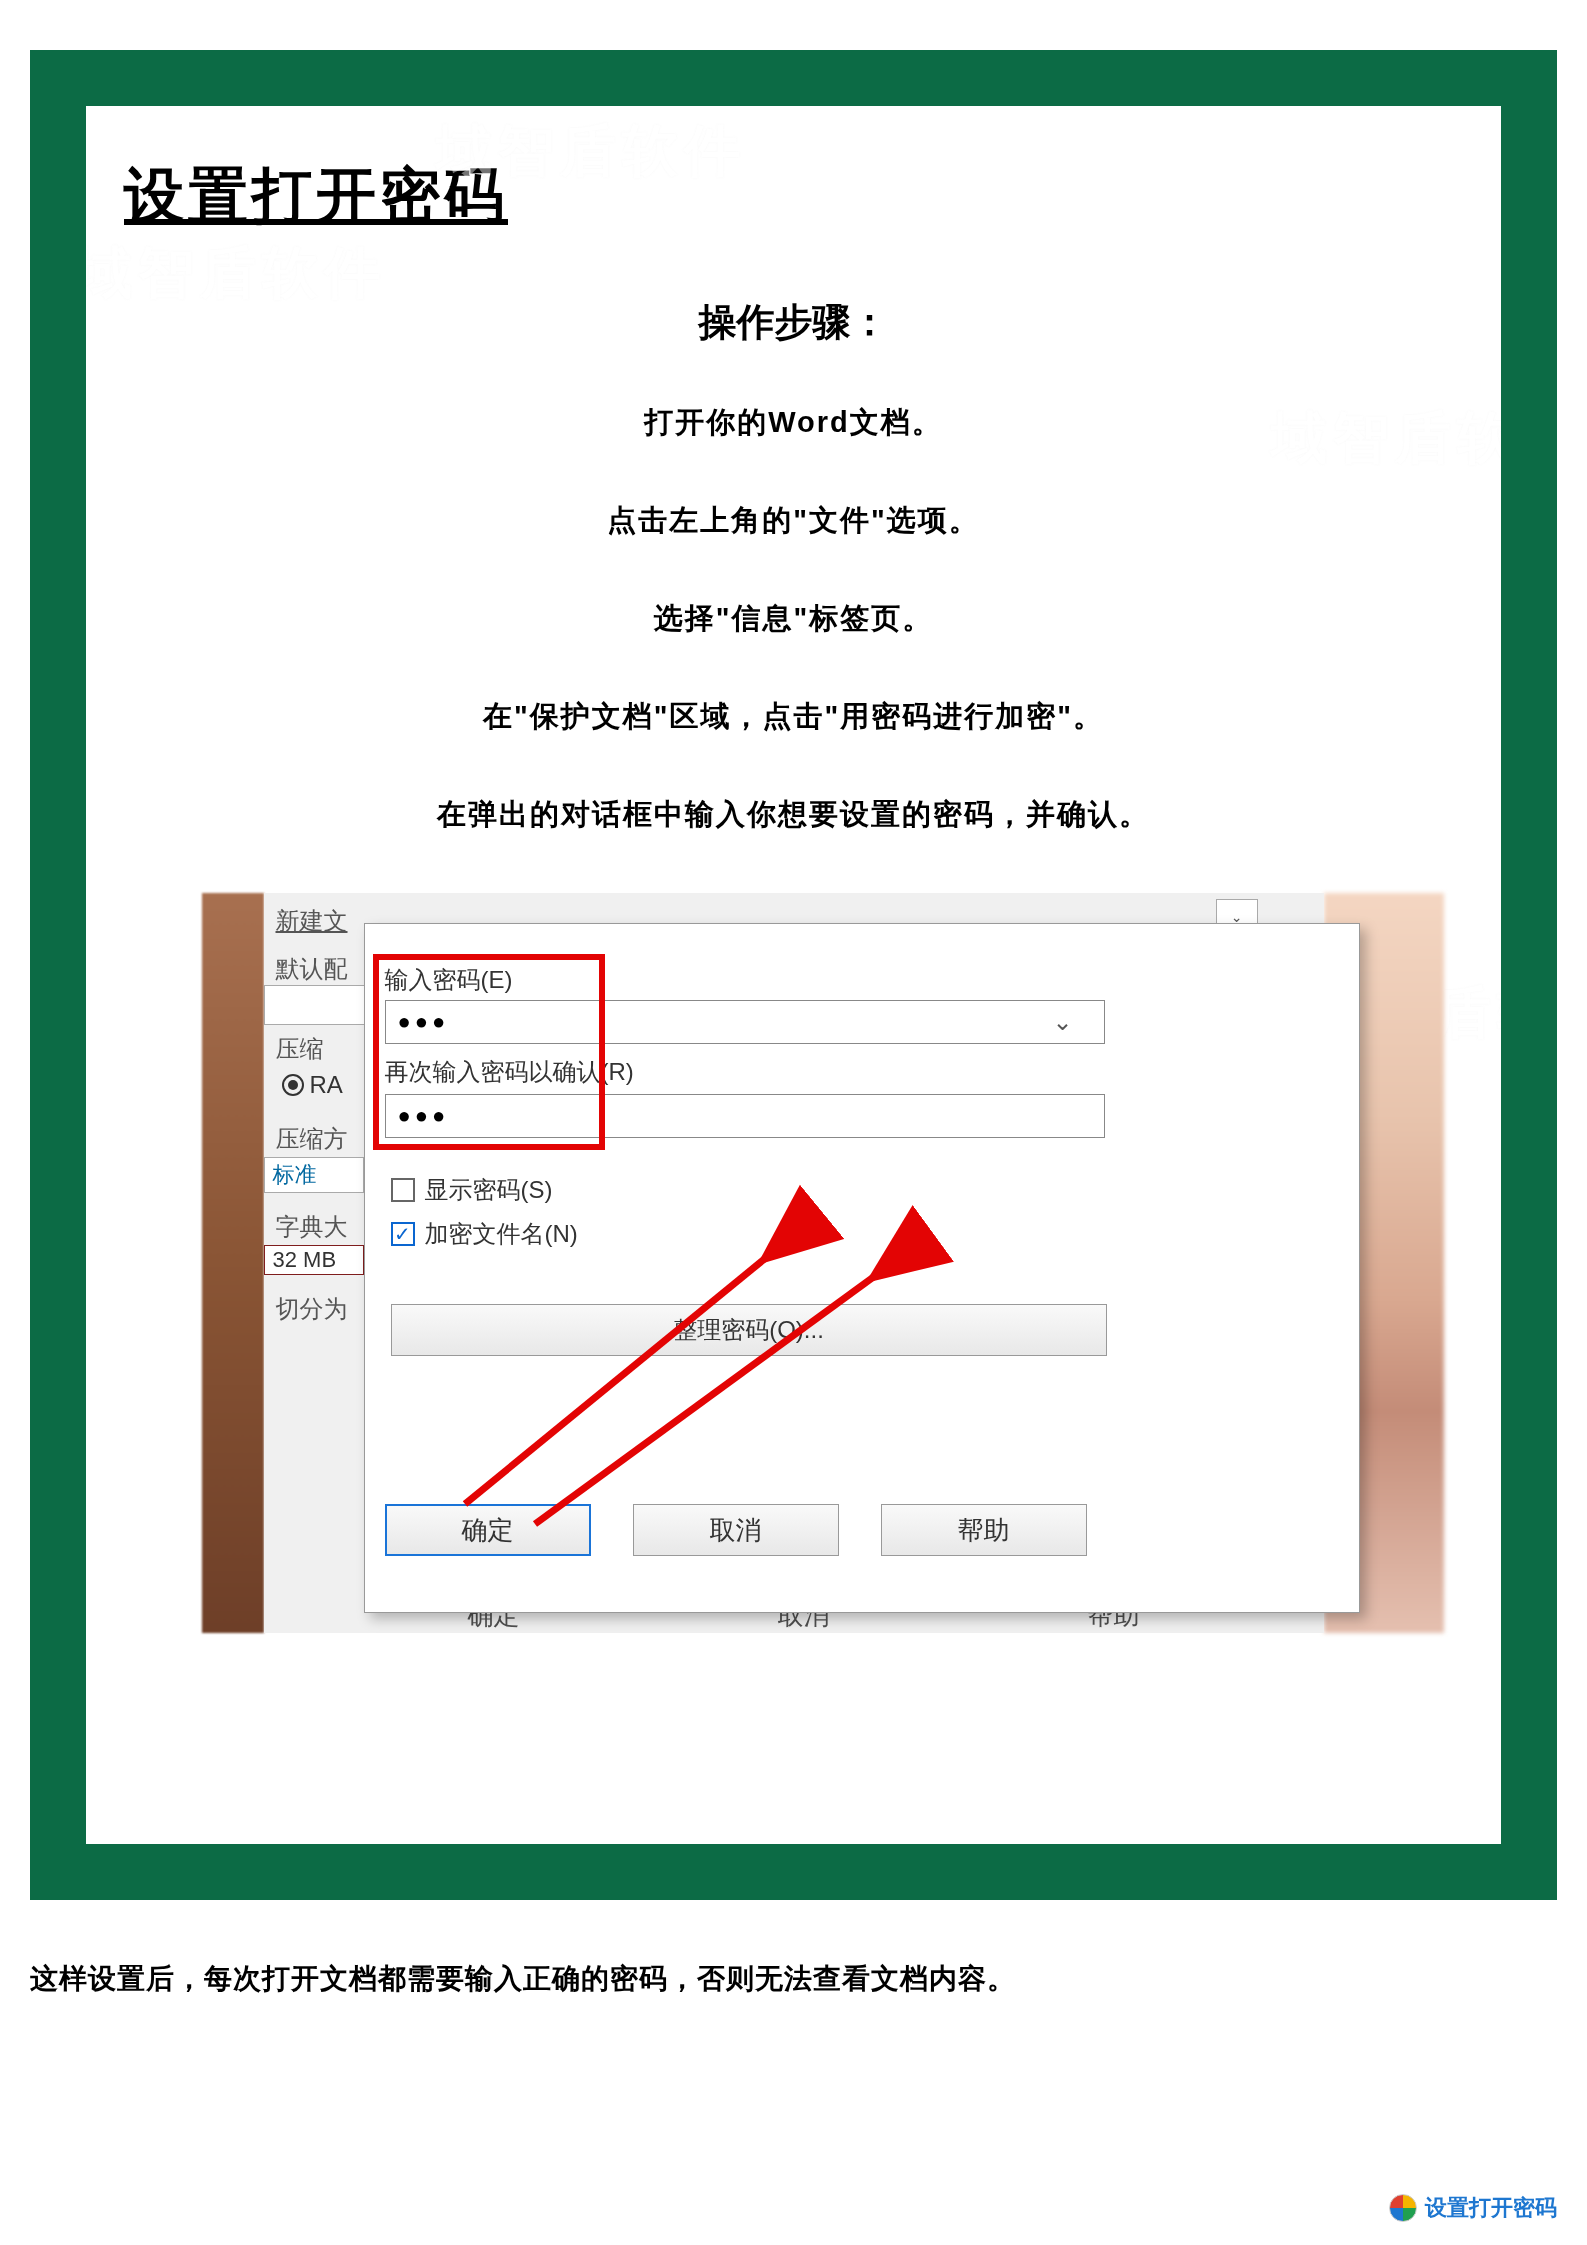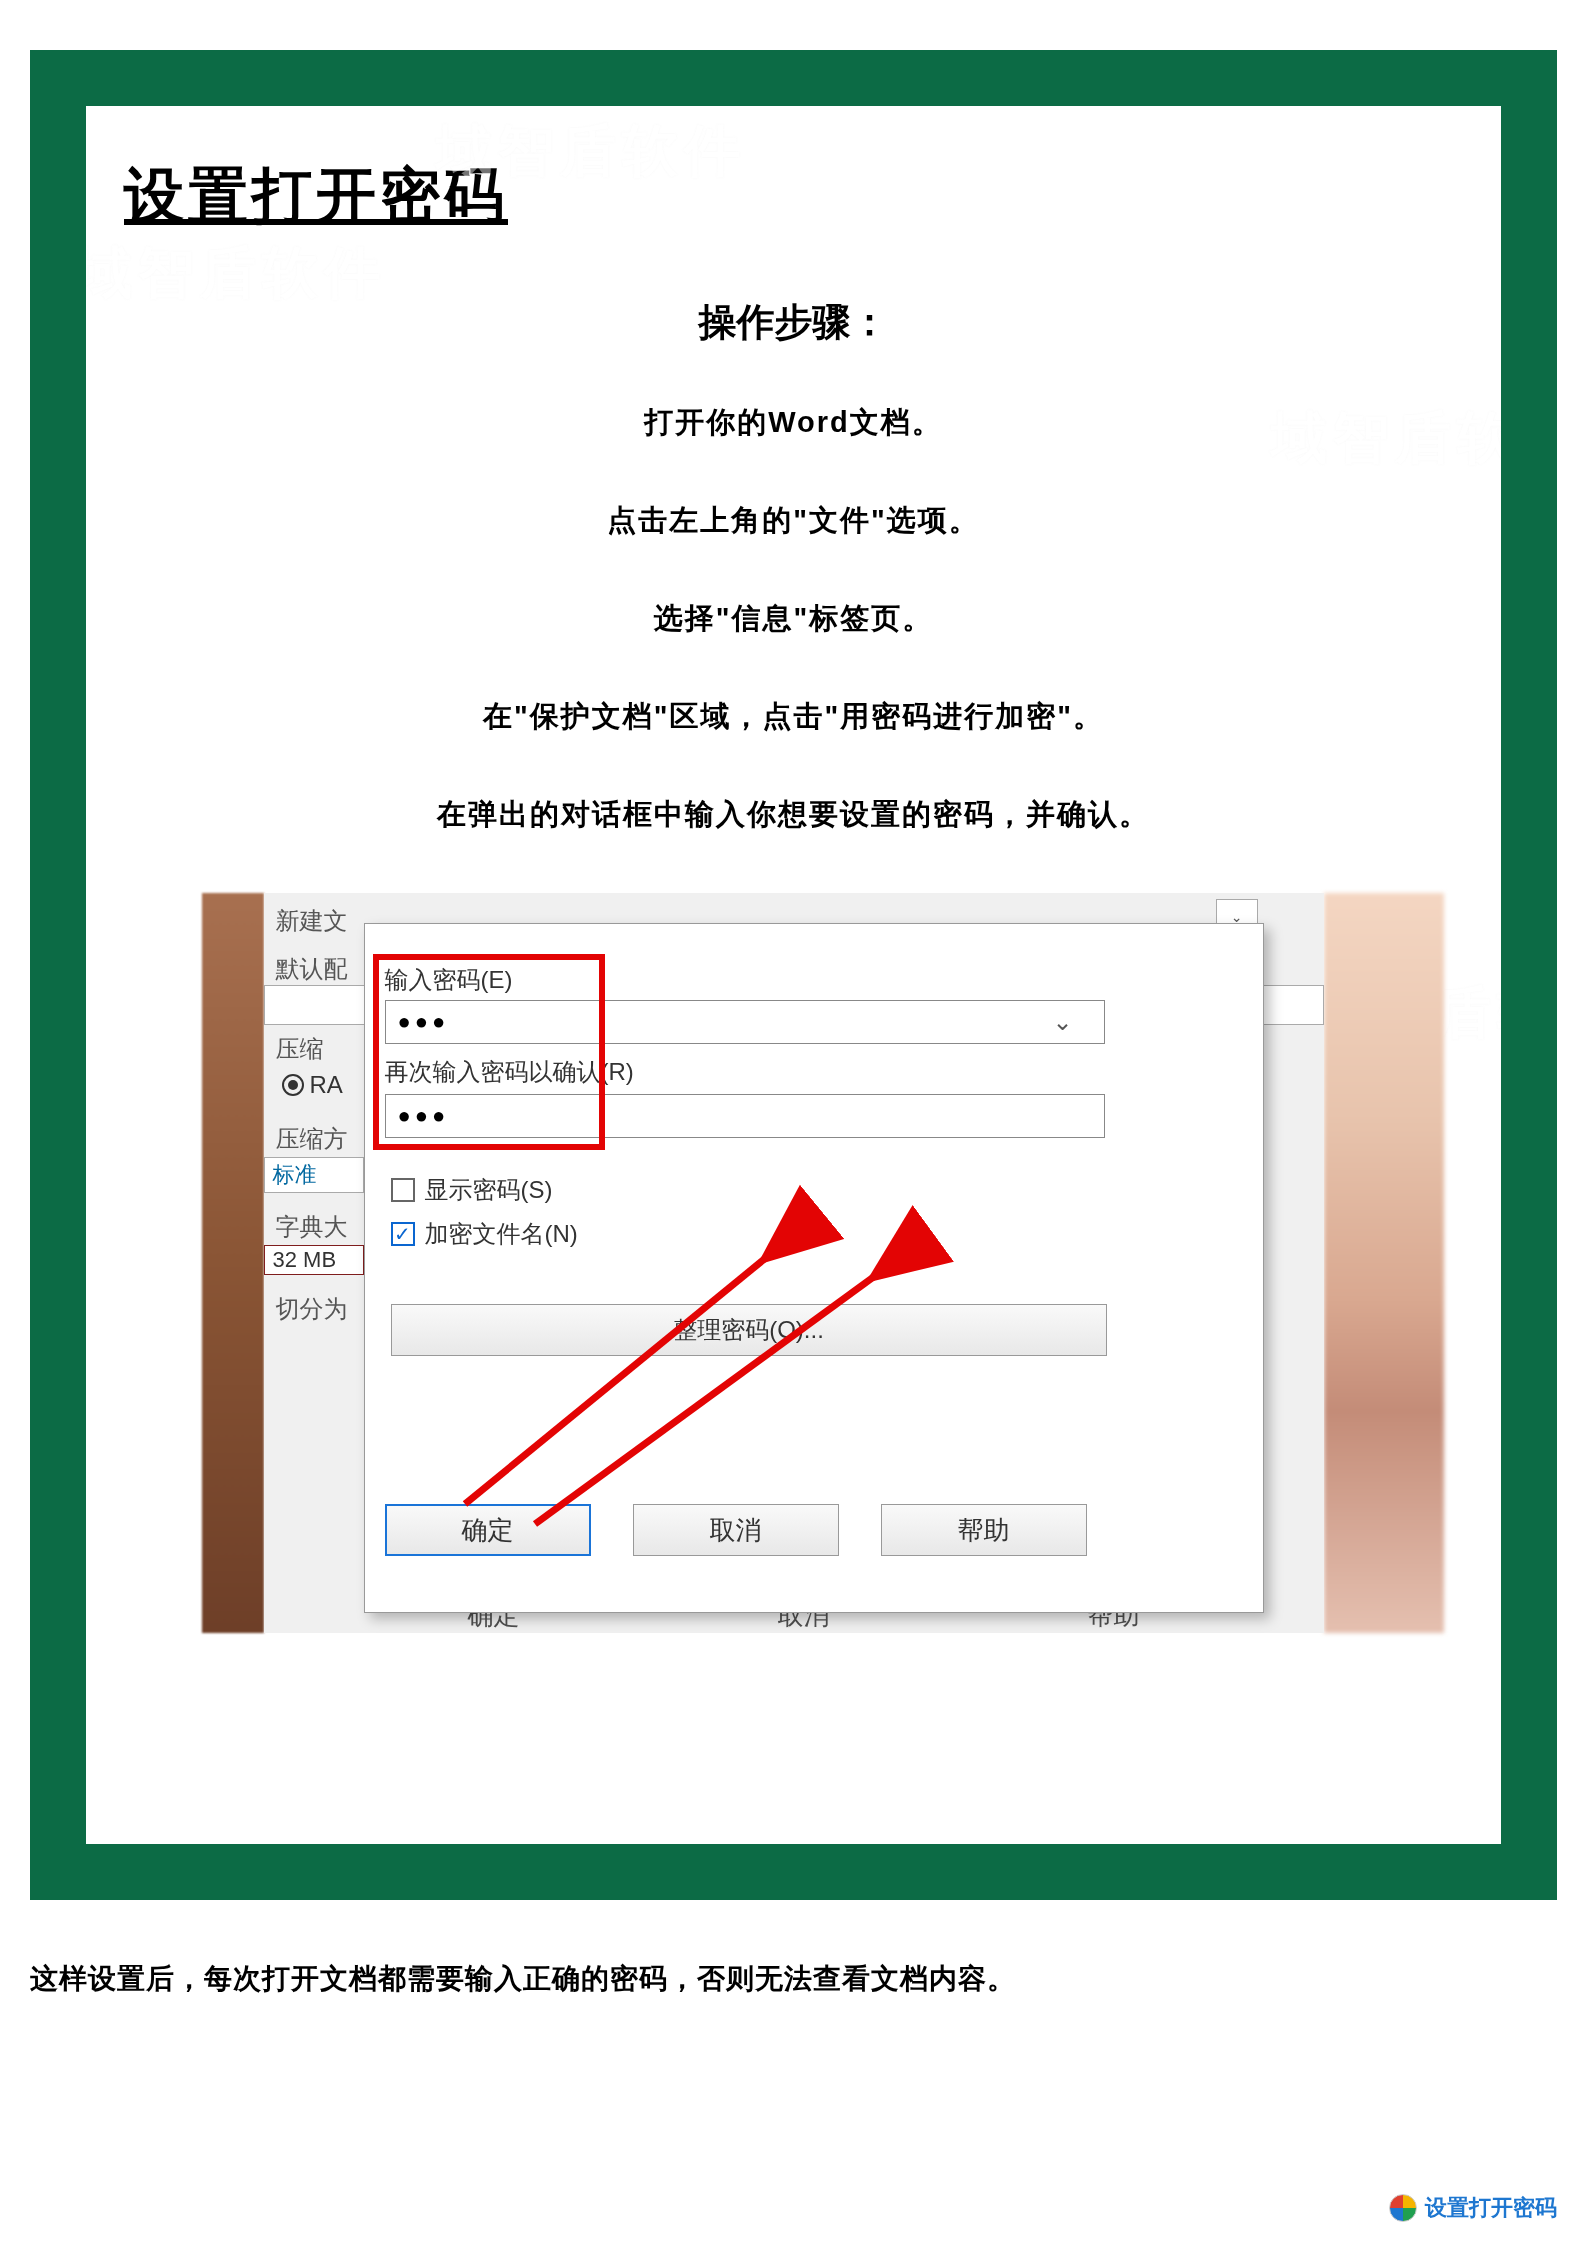--- a/index.html
+++ b/index.html
@@ -79,21 +79,21 @@
     left: 0; top: 0;
     width: 100px;
     color: #333;
     font-size: 24px;
   }
   .lbl {
     position: absolute;
     white-space: nowrap;
     color: #555;
   }
-  .lbl1 { left: 12px; top: 12px; }
+  .lbl1 { left: 12px; top: 12px; text-decoration: underline; }
   .lbl2 { left: 12px; top: 60px; }
   .dd1 {
     position: absolute; top: 6px; right: 66px;
     width: 42px; height: 36px;
     background: #fff; border: 1px solid #aaa;
     display:flex; align-items:center; justify-content:center;
     color:#555; font-size:14px;
   }
   .dd2 {
     position: absolute; top: 58px; right: 66px;
@@ -131,21 +131,21 @@
     position:absolute; left:0; top: 352px; width:100px; height:30px;
     background:#fff; border:1px solid #7f1d1d;
     display:flex; align-items:center; padding:0 8px;
     font-size:22px; color:#333;
   }
   .lbl6 { left: 12px; top: 400px; }
 
   .dialog {
     position: absolute;
     left: 100px; top: 30px;
-    width: 900px; height: 690px;
+    width: 996px; height: 690px;
     background: #fff;
     border: 1px solid #999;
     box-shadow: 6px 6px 12px rgba(0,0,0,0.25);
   }
   .dlg-label {
     position:absolute; font-size:24px; color:#333;
   }
   .dlg-lbl1 { left: 20px; top: 40px; }
   .pw-field {
     position:absolute; left: 20px; height: 44px;

